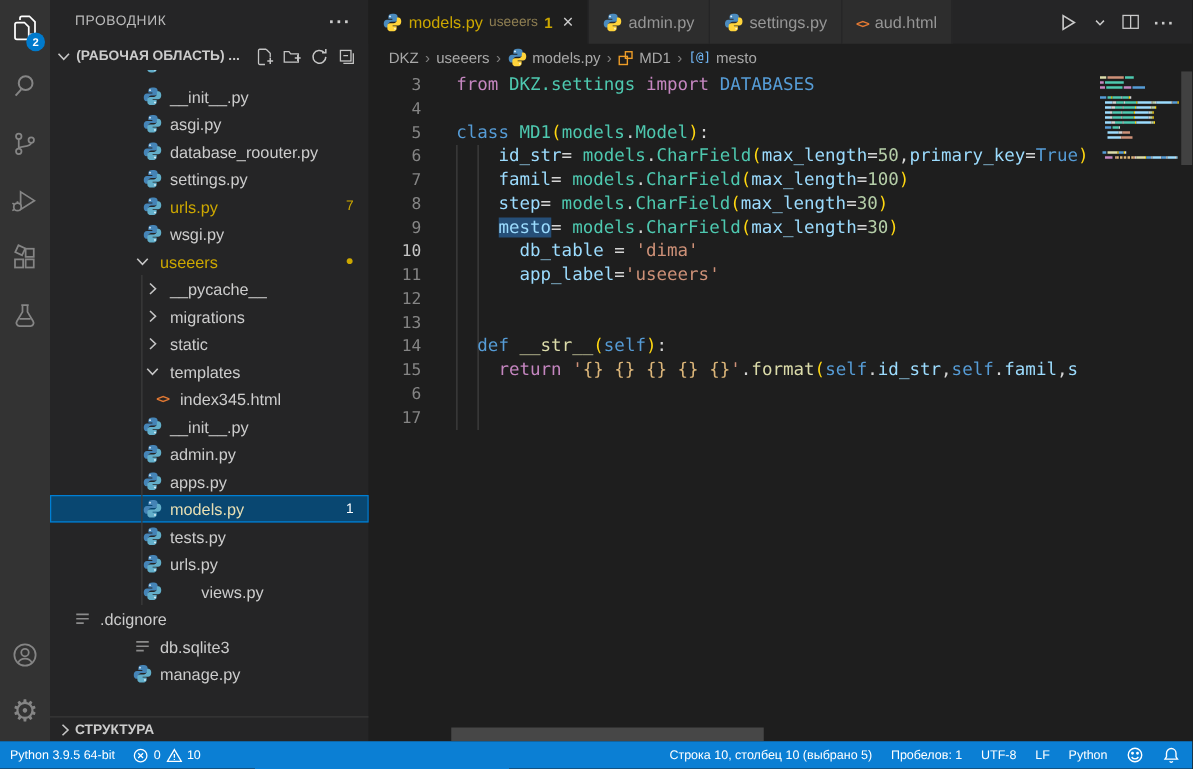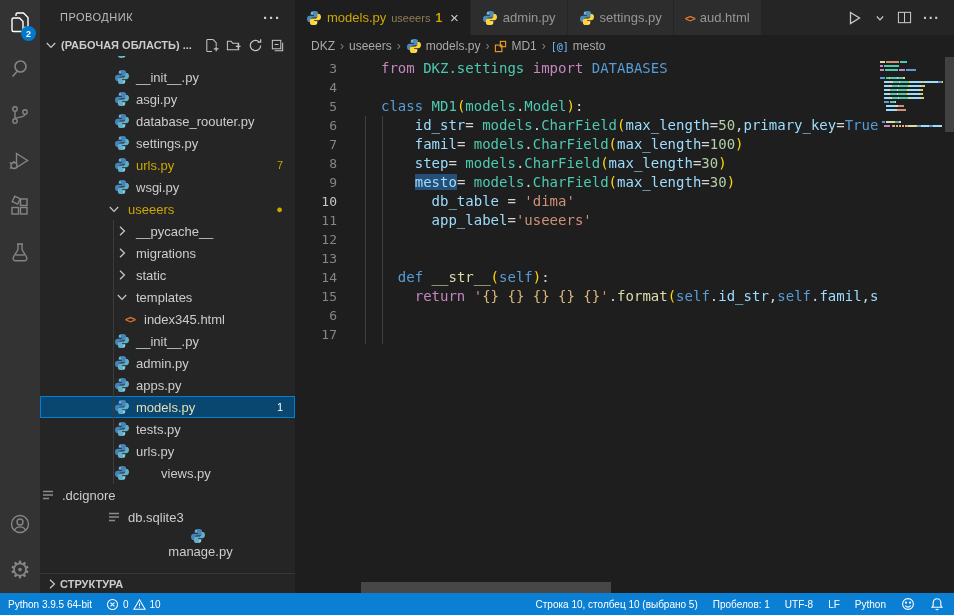--- a/index.html
+++ b/index.html
@@ -64,21 +64,21 @@
   .crumb .ico { display:flex; }
   .crumb-sep { margin:0 5px; color:#808080; }
   .field-glyph { color:#75BEFF; font-size:10px; font-family:"DejaVu Sans Mono",monospace; }
   .html-glyph { color:#E37933; font-weight:bold; font-size:10px; letter-spacing:-1px; font-family:"DejaVu Sans Mono",monospace; }
 
   
   .editor { flex:1; position:relative; overflow:hidden; font-family:"DejaVu Sans Mono",monospace; font-size:14px; line-height:19px; }
   .gutter { position:absolute; left:0; top:2px; width:46px; }
   .gut-num { height:19px; text-align:right; color:#858585; font-size:13px; padding-right:4px; }
   .gut-num.cur { color:#C6C6C6; }
-  .code { position:absolute; left:86px; top:2px; right:76px; overflow:hidden; }
+  .code { position:absolute; left:70px; top:2px; right:76px; overflow:hidden; }
   .codeline { height:19px; white-space:pre; }
   .indent-guide { position:absolute; width:1px; background:#404040; }
   .c-pl    { color:var(--tok-pl); }
   .c-ctrl  { color:var(--tok-ctrl); }
   .c-kw    { color:var(--tok-kw); }
   .c-type  { color:var(--tok-type); }
   .c-var   { color:var(--tok-var); }
   .c-func  { color:var(--tok-func); }
   .c-str   { color:var(--tok-str); }
   .c-num   { color:var(--tok-num); }
@@ -424,37 +424,37 @@
             <span class="ico">
               <svg width="16" height="16" viewBox="0 0 16 16">
                 <path fill="#4584B6" d="M7.9 1c-2 0-3.2.9-3.2 2.3V5h3.2v.7H3.6C2.1 5.7 1 6.9 1 8.9c0 1.6.7 2.9 2 3.1h1.5v-2c0-1.5 1.2-2.6 2.6-2.6h3c1.1 0 2-.9 2-2V3.3C12.1 1.9 10.8 1 9.2 1z"></path>
                 <circle fill="#D6E8F5" cx="6" cy="3.1" r=".75"></circle>
                 <path fill="#62AEC9" d="M8.1 15c2 0 3.2-.9 3.2-2.3V11H8.1v-.7h4.3c1.5 0 2.6-1.2 2.6-3.2 0-1.6-.7-2.9-2-3.1h-1.5v2c0 1.5-1.2 2.6-2.6 2.6h-3c-1.1 0-2 .9-2 2v2.1C3.9 14.1 5.2 15 6.8 15z"></path>
                 <circle fill="#E2F1F7" cx="10" cy="12.9" r=".75"></circle>
               </svg>
             </span>
             <span class="tree-label">views.py</span>
           </div>
-          <div class="tree-row" style="">
+          <div class="tree-row" style=" margin-left: 18px;">
             <span class="ico">
               <svg width="16" height="16" viewBox="0 0 16 16" fill="none" stroke="#8C8C8C" stroke-width="1.3">
                 <path d="M3 4.5h10M3 8h10M3 11.5h6"></path>
               </svg>
             </span>
             <span class="tree-label">.dcignore</span>
           </div>
           <div class="tree-row" style="padding-left: 66px;">
             <span class="ico">
               <svg width="16" height="16" viewBox="0 0 16 16" fill="none" stroke="#8C8C8C" stroke-width="1.3">
                 <path d="M3 4.5h10M3 8h10M3 11.5h6"></path>
               </svg>
             </span>
             <span class="tree-label">db.sqlite3</span>
           </div>
-          <div class="tree-row" style="padding-left: 66px; flex-direction: column;">
+          <div class="tree-row" style="padding-left: 66px;">
             <span class="ico">
               <svg width="16" height="16" viewBox="0 0 16 16">
                 <path fill="#4584B6" d="M7.9 1c-2 0-3.2.9-3.2 2.3V5h3.2v.7H3.6C2.1 5.7 1 6.9 1 8.9c0 1.6.7 2.9 2 3.1h1.5v-2c0-1.5 1.2-2.6 2.6-2.6h3c1.1 0 2-.9 2-2V3.3C12.1 1.9 10.8 1 9.2 1z"></path>
                 <circle fill="#D6E8F5" cx="6" cy="3.1" r=".75"></circle>
                 <path fill="#62AEC9" d="M8.1 15c2 0 3.2-.9 3.2-2.3V11H8.1v-.7h4.3c1.5 0 2.6-1.2 2.6-3.2 0-1.6-.7-2.9-2-3.1h-1.5v2c0 1.5-1.2 2.6-2.6 2.6h-3c-1.1 0-2 .9-2 2v2.1C3.9 14.1 5.2 15 6.8 15z"></path>
                 <circle fill="#E2F1F7" cx="10" cy="12.9" r=".75"></circle>
               </svg>
             </span>
             <span class="tree-label">manage.py</span>
           </div>

